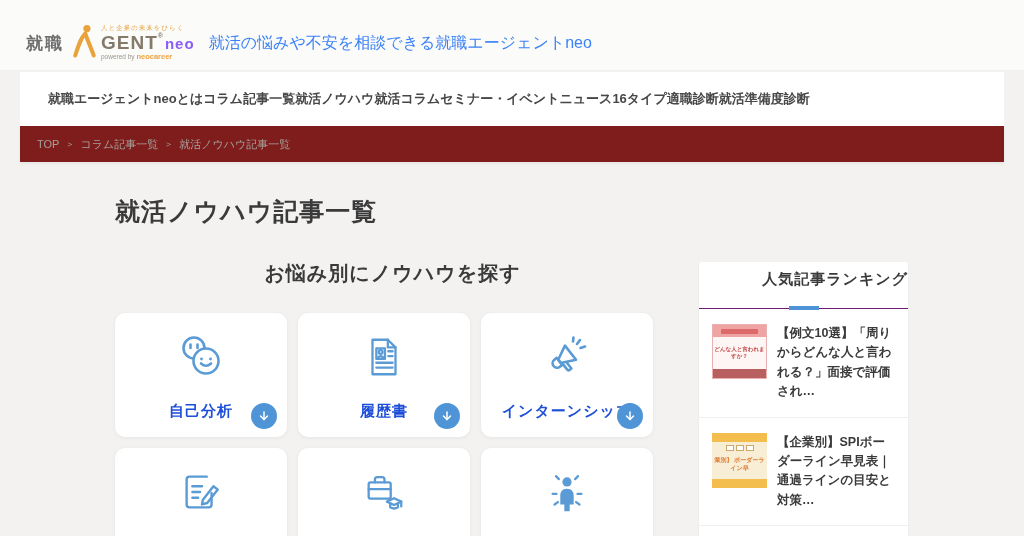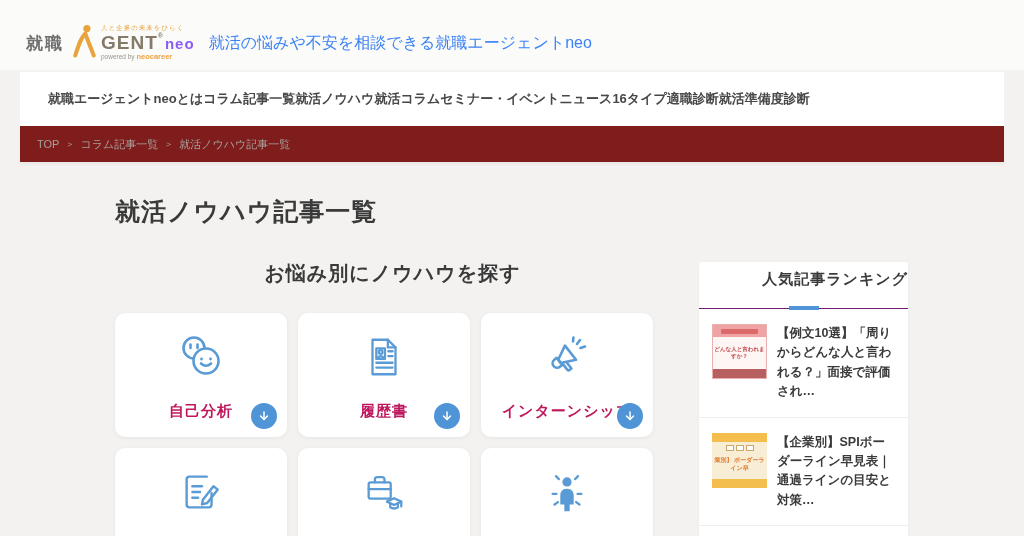--- a/index.html
+++ b/index.html
@@ -56,21 +56,21 @@
     text-align:center; font-size:20px; font-weight:bold; color:#3a3a3a;
     margin-top:32px; margin-bottom:26px; letter-spacing:1px;
   }
   .card-grid { display:grid; grid-template-columns:repeat(3,172px); gap:11px; }
   .cat-card {
     position:relative; height:124px; background:#fff; border-radius:10px;
     box-shadow:0 1px 4px rgba(0,0,0,0.06); cursor:pointer;
     display:flex; flex-direction:column; align-items:center; justify-content:center;
   }
   .cat-icon { height:50px; display:flex; align-items:flex-end; justify-content:center; }
-  .cat-label { margin-top:22px; font-size:15px; font-weight:bold; color:#be185d; letter-spacing:1px; }
+  .cat-label { margin-top:22px; font-size:15px; font-weight:bold; color:#1d4ed8; letter-spacing:1px; }
   .arrow-circle {
     position:absolute; right:10px; bottom:8px; width:26px; height:26px;
     border-radius:50%; background:#4e94d6; display:flex; align-items:center; justify-content:center;
   }
   .arrow-circle svg { display:block; }
 
   
   .sidebar { width:209px; margin-left:29px; margin-top:67px; background:#fff; border-radius:2px;
              box-shadow:0 1px 3px rgba(0,0,0,0.05); height:600px; }
   .sidebar-header {

